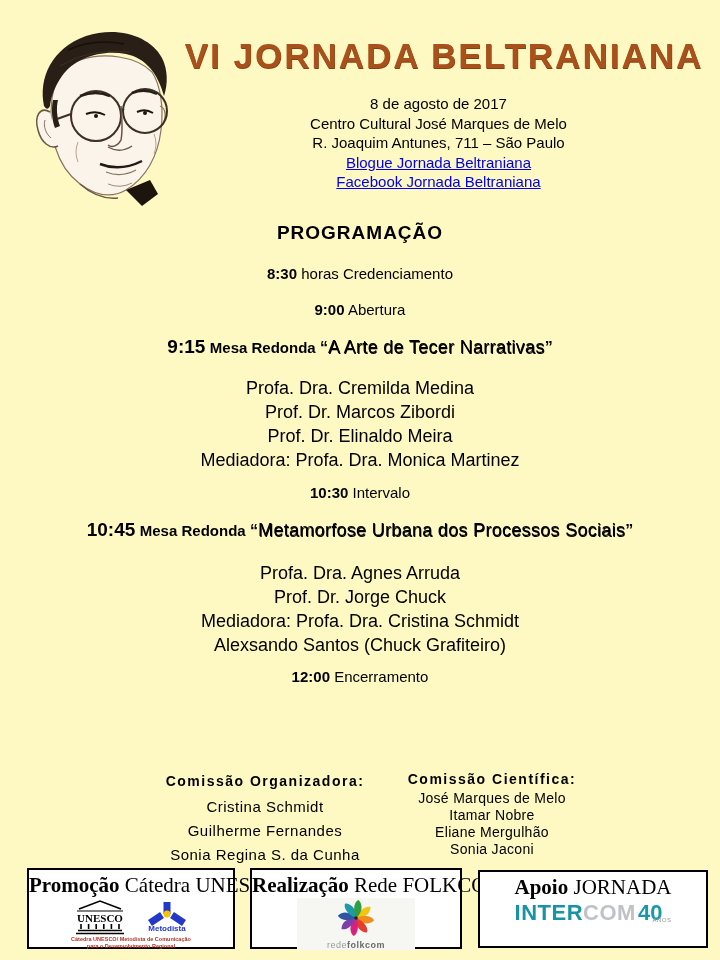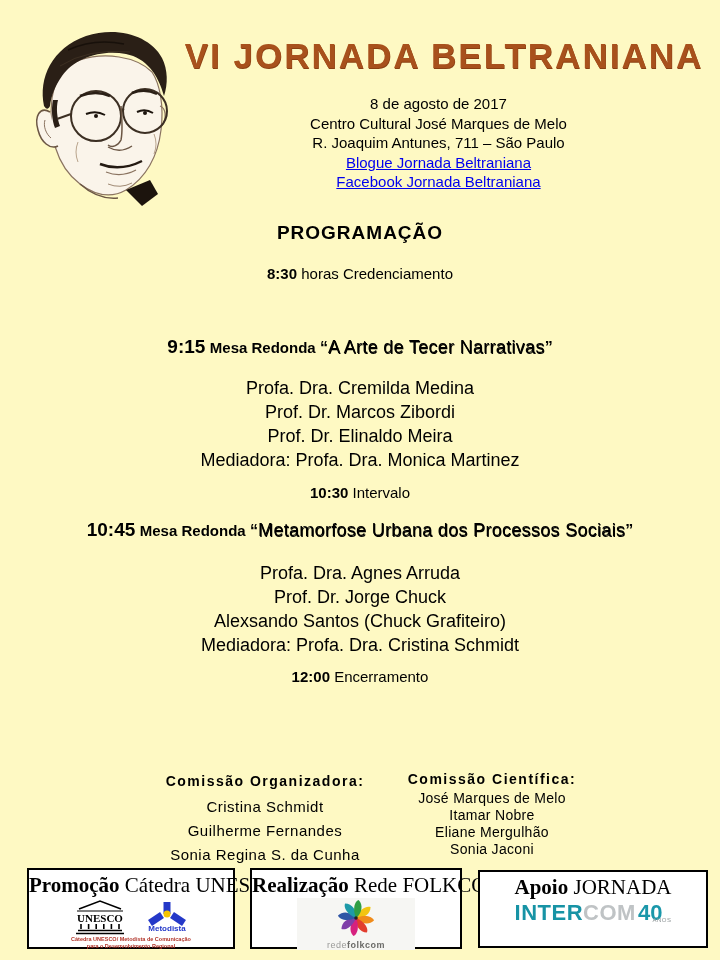--- a/index.html
+++ b/index.html
@@ -101,20 +101,24 @@
     <a href="#">Facebook Jornada Beltraniana</a>
   </div>
 
   <div class="abs ctr prog-heading">PROGRAMAÇÃO</div>
 
   <div class="abs ctr sched" style="top:265px;">
     <b>8:30</b>
     <span>horas Credenciamento</span>
   </div>
 
+  <div class="abs ctr sched" style="top:301px;">
+    <b>9:00</b>
+    <span>Abertura</span>
+  </div>
 
   <div class="abs ctr rt-line" style="top:336px;">
     <span class="rt-time">9:15</span>
     <span class="rt-label">Mesa Redonda</span>
     <span class="rt-quote">“</span><span class="grunge">A Arte de Tecer Narrativas</span><span class="rt-quote">”</span>
   </div>
 
   <div class="abs ctr speakers" style="top:376px;">
     <div>Profa. Dra. Cremilda Medina</div>
     <div>Prof. Dr. Marcos Zibordi</div>
@@ -129,22 +133,22 @@
 
   <div class="abs ctr rt-line" style="top:519px;">
     <span class="rt-time">10:45</span>
     <span class="rt-label">Mesa Redonda</span>
     <span class="rt-quote">“</span><span class="grunge">Metamorfose Urbana dos Processos Sociais</span><span class="rt-quote">”</span>
   </div>
 
   <div class="abs ctr speakers" style="top:561px;">
     <div>Profa. Dra. Agnes Arruda</div>
     <div>Prof. Dr. Jorge Chuck</div>
+    <div>Mediadora: Profa. Dra. Cristina Schmidt</div>
     <div>Alexsando Santos (Chuck Grafiteiro)</div>
-    <div>Mediadora: Profa. Dra. Cristina Schmidt</div>
   </div>
 
   <div class="abs ctr sched" style="top:668px;">
     <b>12:00</b>
     <span>Encerramento</span>
   </div>
 
   <div class="abs ctr com-org">
     <div class="committee-h">Comissão Organizadora:</div>
     <div class="member">Cristina Schmidt</div>

